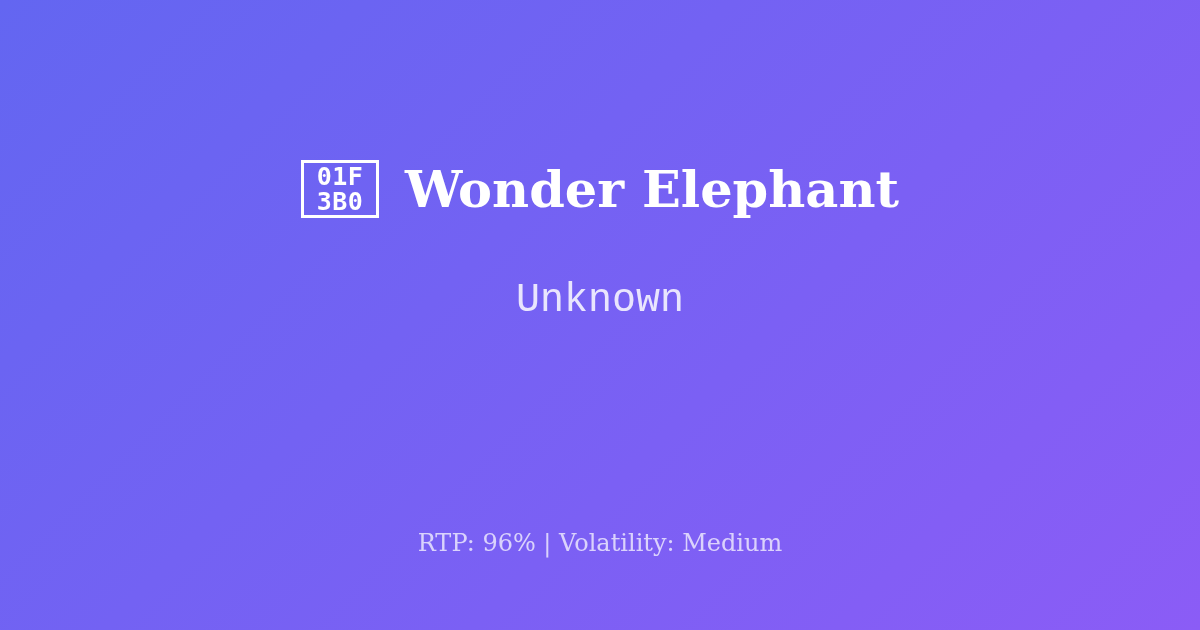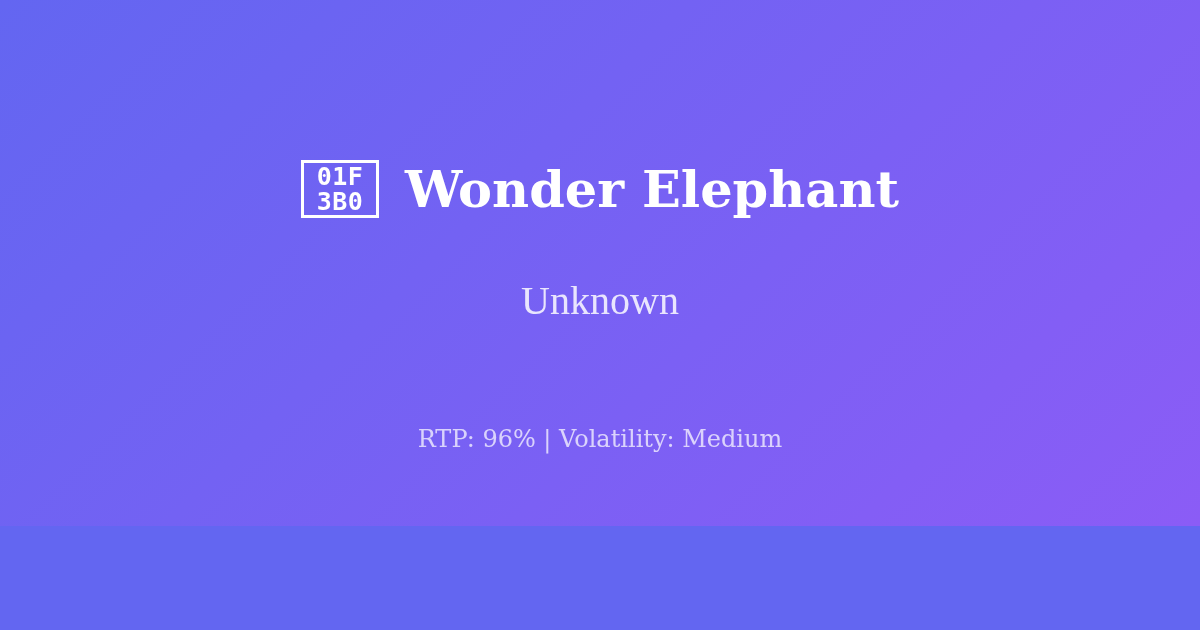--- a/index.html
+++ b/index.html
@@ -14,21 +14,21 @@
     overflow: hidden;
     font-family: "DejaVu Serif", "Liberation Serif", serif;
     background: #6366F1;
   }
 
   
   .og-card {
     position: relative;
     box-sizing: border-box;
     width: 1200px;
-    height: 526px;
+    height: 630px;
     display: flex;
     flex-direction: column;
     align-items: center;
     background-image: linear-gradient(135deg, #6366F1 0%, #8B5CF6 100%);
     background-color: #6366F1;
   }
 
   
   .hero {
     position: absolute;
@@ -81,21 +81,21 @@
     font-weight: 700;
     font-size: 51px;
     line-height: 86px;
     color: #FFFFFF;
     letter-spacing: 0px;
   }
 
   .card-subtitle {
     margin: 0;
     margin-top: 46px;
-    font-family: Liberation Serif, serif;
+    font-family: Liberation Mono, monospace;
     font-weight: 400;
     font-size: 40px;
     line-height: 46px;
     color: rgba(255, 255, 255, 0.84);
     text-align: center;
   }
 
   
   .card-footer {
     position: absolute;

